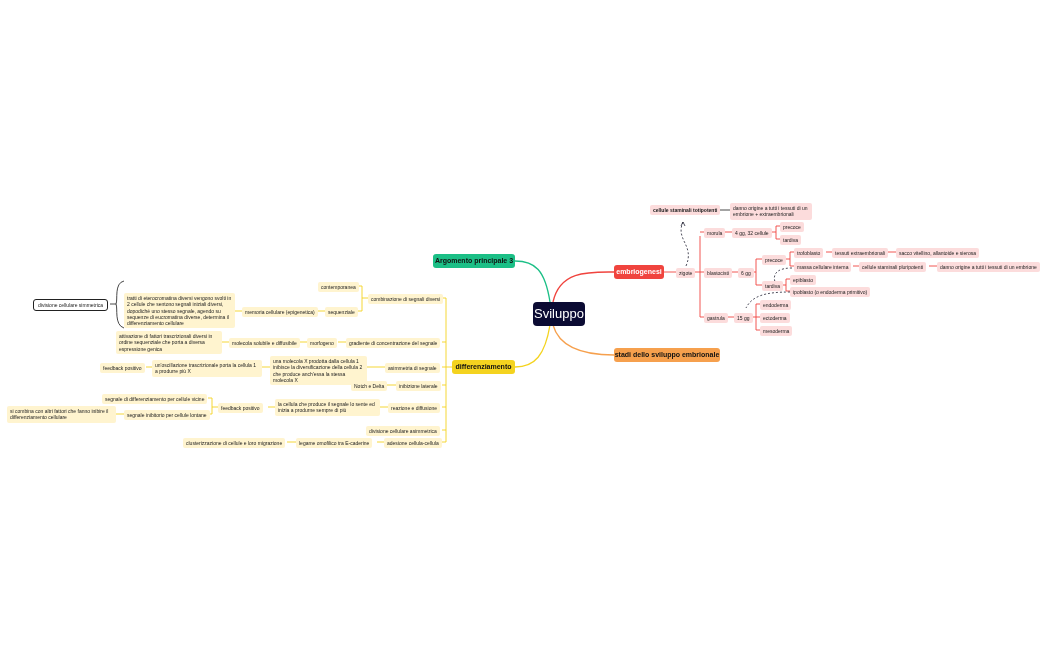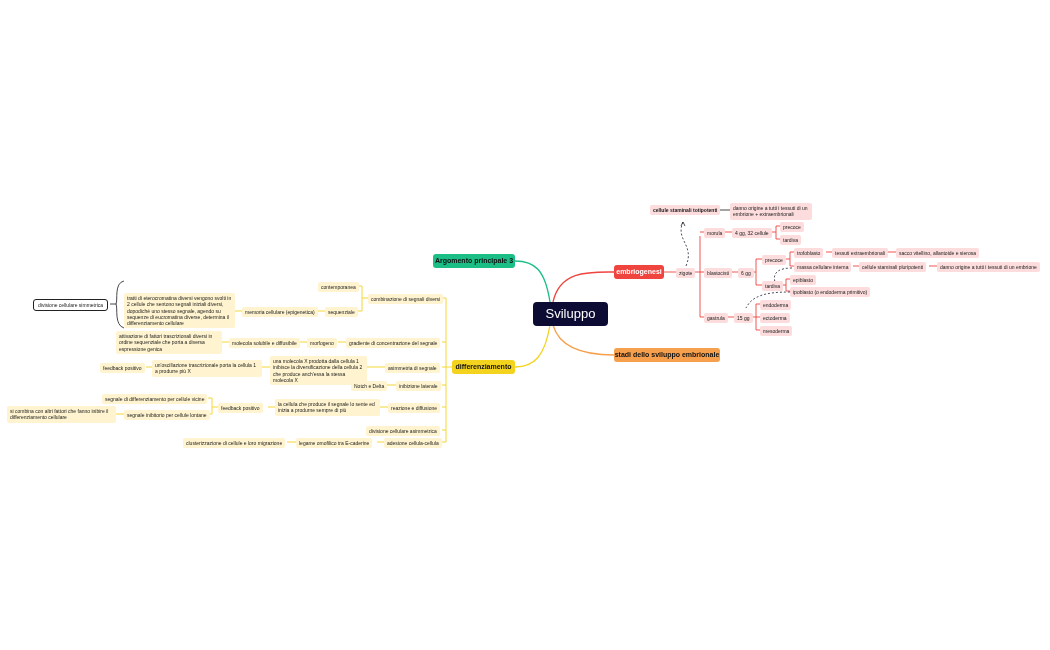--- a/index.html
+++ b/index.html
@@ -101,21 +101,21 @@
       <line x1="212" y1="414" x2="208" y2="414"></line>
     <line x1="124" y1="414" x2="116" y2="414"></line>
     <line x1="384" y1="442" x2="377" y2="442"></line>
     <line x1="296" y1="442" x2="287" y2="442"></line>
   </g>
 
   <path d="M124,281 C114,283 118,300 116,304 C118,308 114,325 124,328" stroke="#333" stroke-width="0.9" fill="none"></path>
   <line x1="110" y1="304" x2="116" y2="304" stroke="#333" stroke-width="0.9"></line>
 </svg>
 
-<div class="node root" style="left:533px;top:302px;width:75px;height:24px;">Sviluppo</div>
+<div class="node root" style="left:533px;top:302px;width:52px;height:24px;">Sviluppo</div>
 
 <div class="node main red-main" style="left:614px;top:265px;width:50px;height:14px;">embriogenesi</div>
 <div class="node main orange-main" style="left:614px;top:348px;width:106px;height:14px;">stadi dello sviluppo embrionale</div>
 <div class="node main green-main" style="left:433px;top:254px;width:82px;height:14px;">Argomento principale 3</div>
 <div class="node main yellow-main" style="left:452px;top:360px;width:63px;height:14px;">differenziamento</div>
 
 <div class="node pink" style="left:676px;top:268px;">zigote</div>
 <div class="node pink" style="left:650px;top:205px;font-weight:bold;">cellule staminali totipotenti</div>
 <div class="node pink wrap" style="left:730px;top:203px;width:82px;">danno origine a tutti i tessuti di un embrione + extraembrionali</div>
 <div class="node pink" style="left:704px;top:228px;">morula</div>

